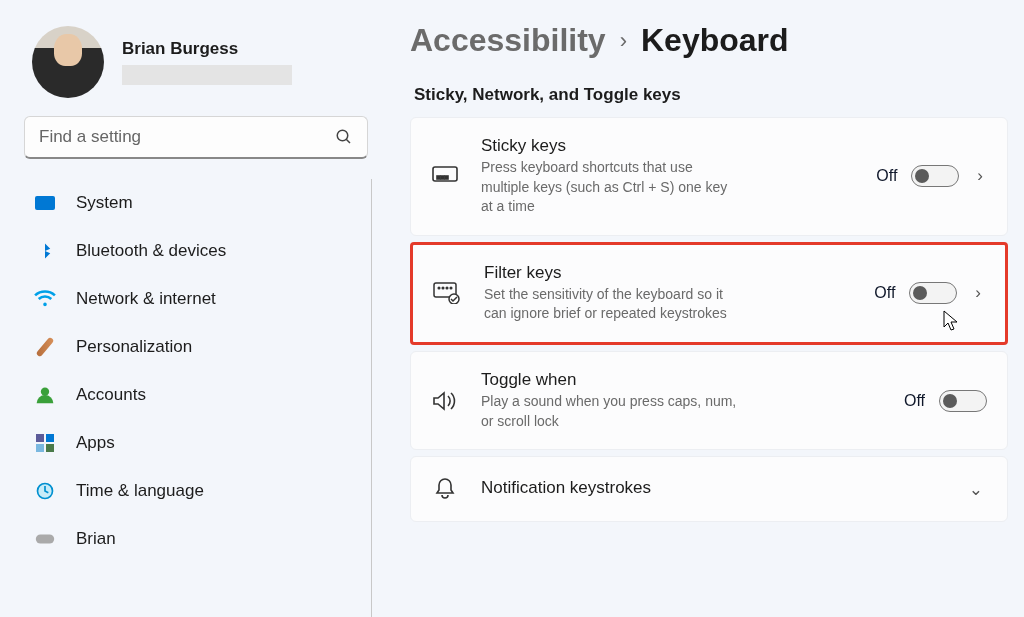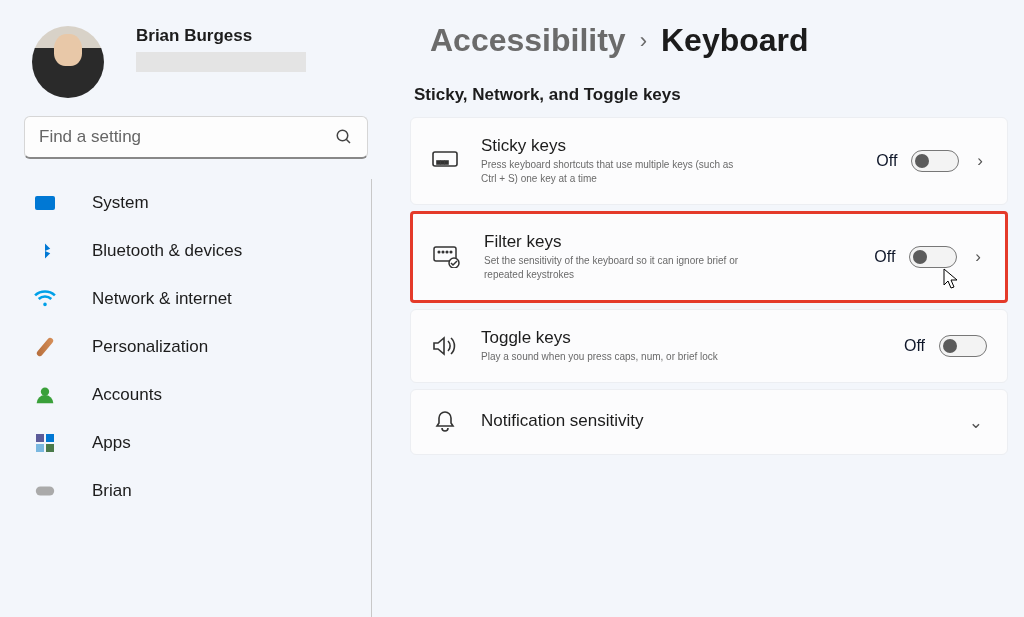--- a/index.html
+++ b/index.html
@@ -13,21 +13,22 @@
     }
     .container { display: flex; height: 100%; }
     .sidebar {
       width: 380px;
       padding: 20px 8px 0 20px;
       display: flex;
       flex-direction: column;
     }
     .profile {
       display: flex;
-      gap: 32px;
+      align-items: center;
+      gap: 18px;
       padding: 6px 0 18px 12px;
     }
     .avatar {
       width: 72px;
       height: 72px;
       border-radius: 50%;
       background: linear-gradient(#d8d2c8 0 30%, #2a2a2a 30% 100%);
       position: relative;
       overflow: hidden;
     }
@@ -66,57 +67,57 @@
     .nav {
       position: relative;
       border-right: 1px solid #c8c8c8;
       padding-right: 6px;
       flex: 1;
       overflow: hidden;
     }
     .nav-item {
       display: flex;
       align-items: center;
-      gap: 36px;
+      gap: 20px;
       padding: 13px 14px;
       font-size: 17px;
       border-radius: 5px;
       cursor: pointer;
     }
     .nav-icon { width: 22px; height: 22px; display: flex; align-items: center; justify-content: center; }
     .main {
       flex: 1;
       padding: 22px 16px 0 30px;
       overflow: hidden;
     }
     .breadcrumb {
       display: flex;
       align-items: center;
       gap: 14px;
       margin-bottom: 26px;
     }
-    .crumb-parent { font-size: 32px; font-weight: 600; color: #6b6b6b; margin-left: 20px; }
+    .crumb-parent { font-size: 32px; font-weight: 600; color: #6b6b6b; }
     .crumb-chevron { color: #6b6b6b; font-size: 22px; }
     .crumb-current { font-size: 32px; font-weight: 600; }
     .section-title { font-size: 17px; font-weight: 600; margin-bottom: 12px; padding-left: 4px; }
     .card-group { display: flex; flex-direction: column; gap: 6px; }
     .card {
       background: #fcfcfd;
       border: 1px solid #eceef2;
       border-radius: 6px;
       display: flex;
       align-items: center;
       padding: 18px 20px;
       gap: 22px;
     }
     .card.highlight { border: 3px solid #e43a2a; border-radius: 4px; position: relative; gap: 23px; }
     .card-icon { width: 28px; height: 28px; color: #333; display:flex; align-items:center; justify-content:center; }
     .card-body { flex: 1; }
     .card-title { font-size: 17px; font-weight: 400; margin-bottom: 2px; }
-    .card-desc { font-size: 10px; color: #6a6a6a; line-height: 1.4; max-width: 260px; }
+    .card-desc { font-size: 14px; color: #6a6a6a; line-height: 1.4; max-width: 260px; }
     .card-right { display: flex; align-items: center; gap: 14px; }
     .toggle-label { font-size: 16px; color: #0f172a; }
     .toggle {
       width: 48px; height: 22px;
       border: 1px solid #777;
       border-radius: 12px;
       position: relative;
       background: #f3f3f3;
     }
     .toggle::after {
@@ -210,20 +211,29 @@
             <span class="ic-apps">
               <div></div>
               <div></div>
               <div></div>
               <div></div>
             </span>
           </span>
         <span>Apps</span>
       </div>
       <div class="nav-item">
+        <span class="nav-icon ic-tl">
+          <svg width="20" height="20" viewBox="0 0 24 24" fill="none" stroke="#0090d0" stroke-width="2">
+              <circle cx="12" cy="12" r="9" fill="#c8ecf8"></circle>
+              <path d="M12 6v6l4 2"></path>
+            </svg>
+        </span>
+        <span>Time &amp; language</span>
+      </div>
+      <div class="nav-item">
         <span class="nav-icon ic-game">
           <svg width="22" height="16" viewBox="0 0 24 16" fill="#aaa">
               <rect x="2" y="3" width="20" height="10" rx="5"></rect>
             </svg>
         </span>
         <span>Brian</span>
       </div>
     </nav>
   </aside>
 
@@ -284,37 +294,37 @@
       </div>
 
       <div class="card">
         <span class="card-icon">
           <svg width="26" height="22" viewBox="0 0 26 22" fill="none" stroke="#333" stroke-width="1.6">
               <path d="M2 8v6h4l6 5V3L6 8H2z" fill="none"></path>
               <path d="M16 6a7 7 0 010 10M19 3a11 11 0 010 16"></path>
             </svg>
         </span>
         <div class="card-body">
-          <div class="card-title">Toggle keys</div>
-          <div class="card-desc">Play a sound when you press caps, num, or brief lock</div>
+          <div class="card-title">Toggle when</div>
+          <div class="card-desc">Play a sound when you press caps, num, or scroll lock</div>
         </div>
         <div class="card-right">
           <span class="toggle-label">Off</span>
           <span class="toggle"></span>
         </div>
       </div>
 
       <div class="card">
         <span class="card-icon">
           <svg width="22" height="24" viewBox="0 0 22 24" fill="none" stroke="#333" stroke-width="1.6">
               <path d="M11 2a6 6 0 00-6 6v5l-2 3h16l-2-3V8a6 6 0 00-6-6zM8 18a3 3 0 006 0"></path>
             </svg>
         </span>
         <div class="card-body">
-          <div class="card-title">Notification sensitivity</div>
+          <div class="card-title">Notification keystrokes</div>
         </div>
         <div class="card-right">
           <span class="expand-chevron">⌄</span>
         </div>
       </div>
     </div>
   </main>
 </div>
 
 </body></html>

